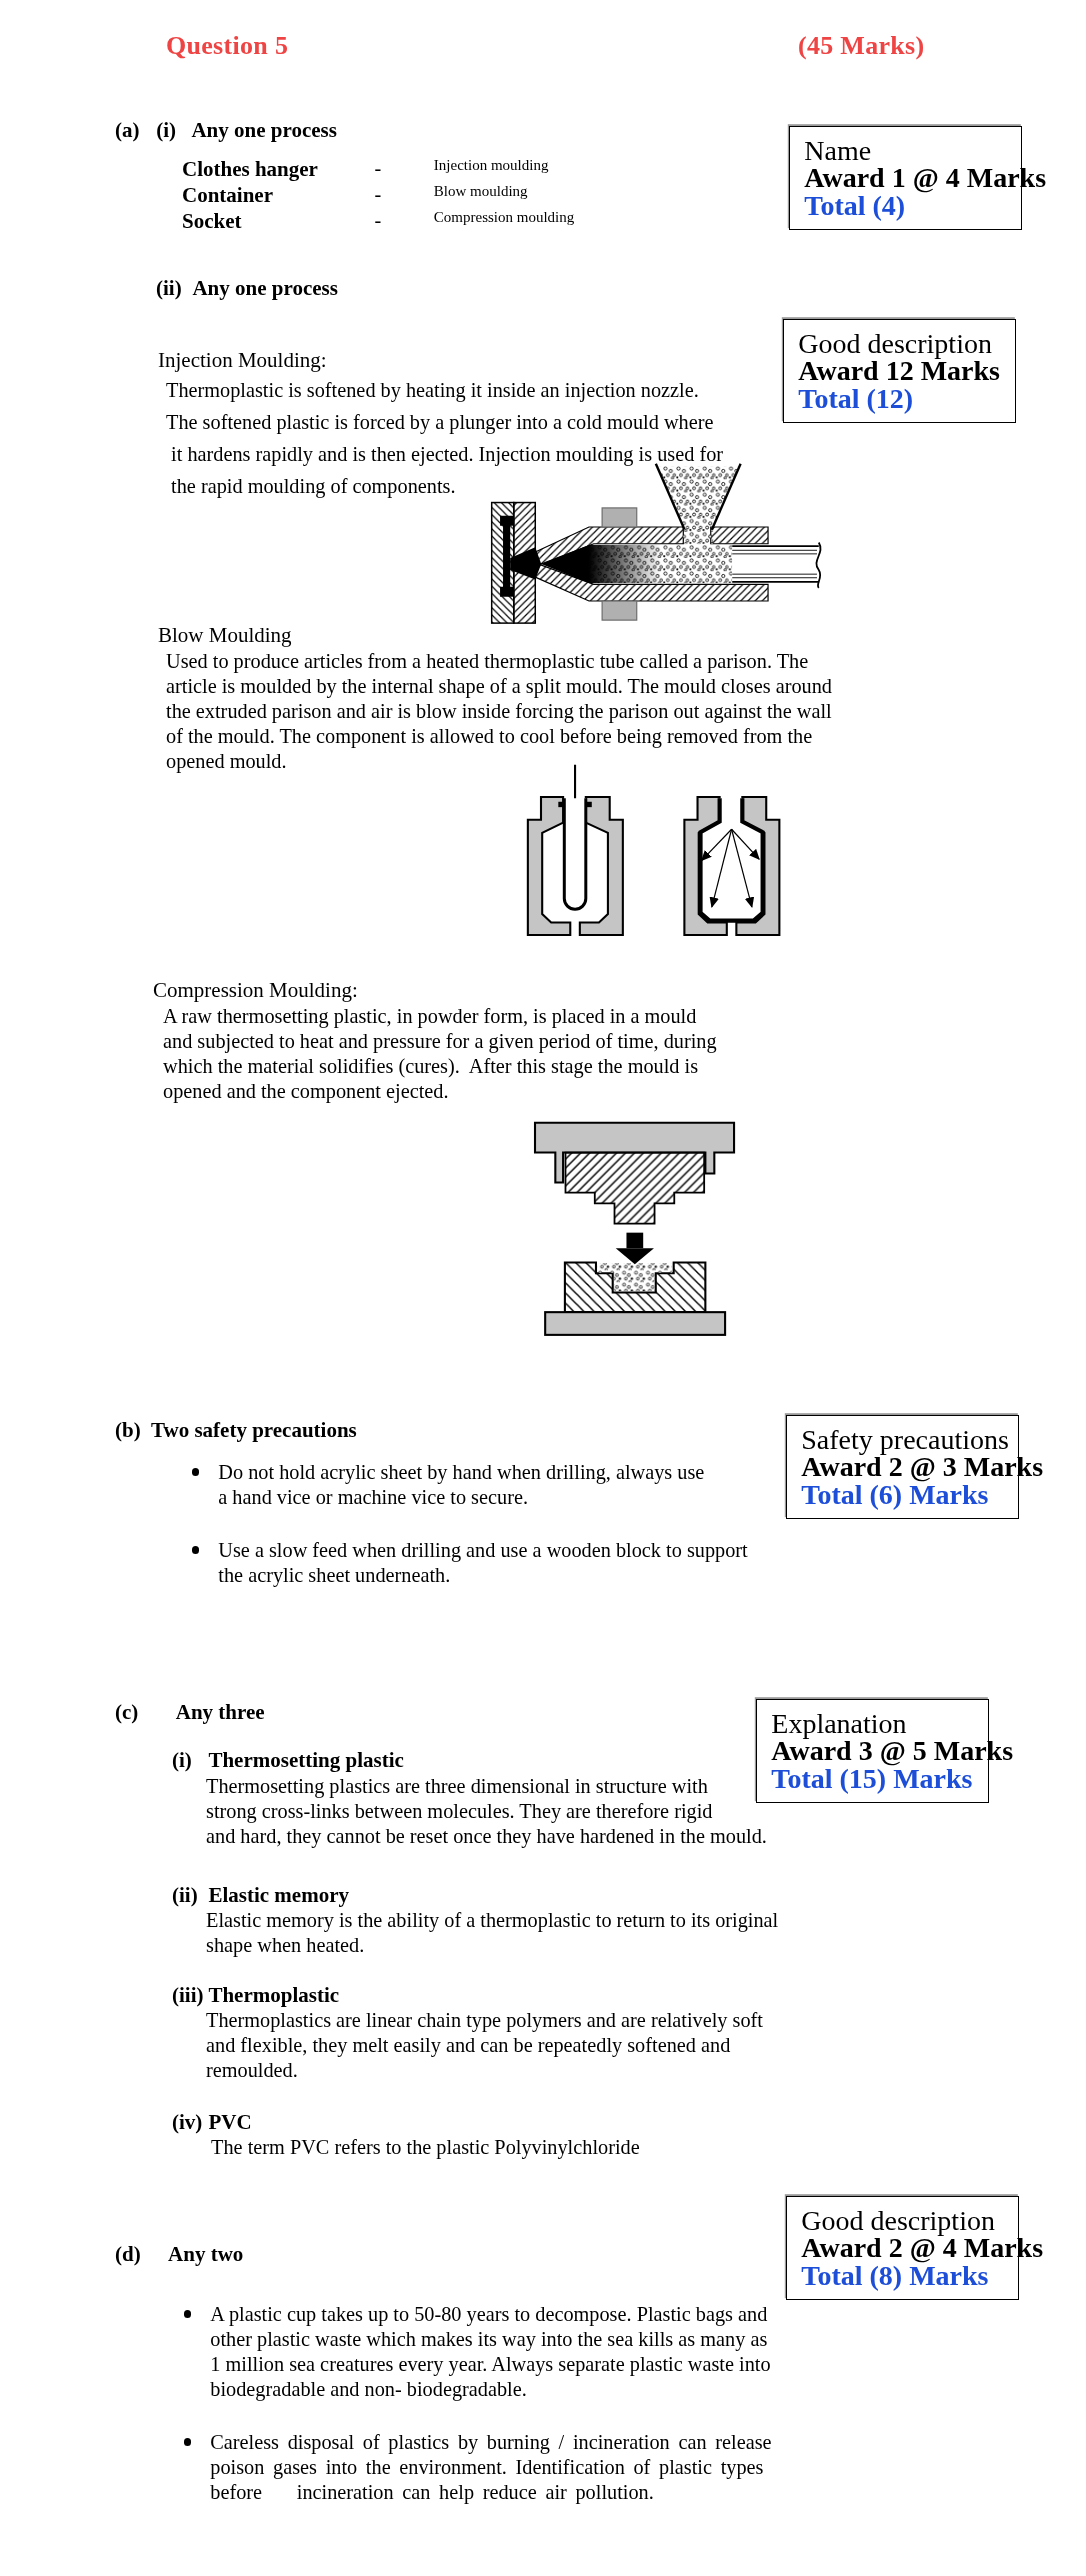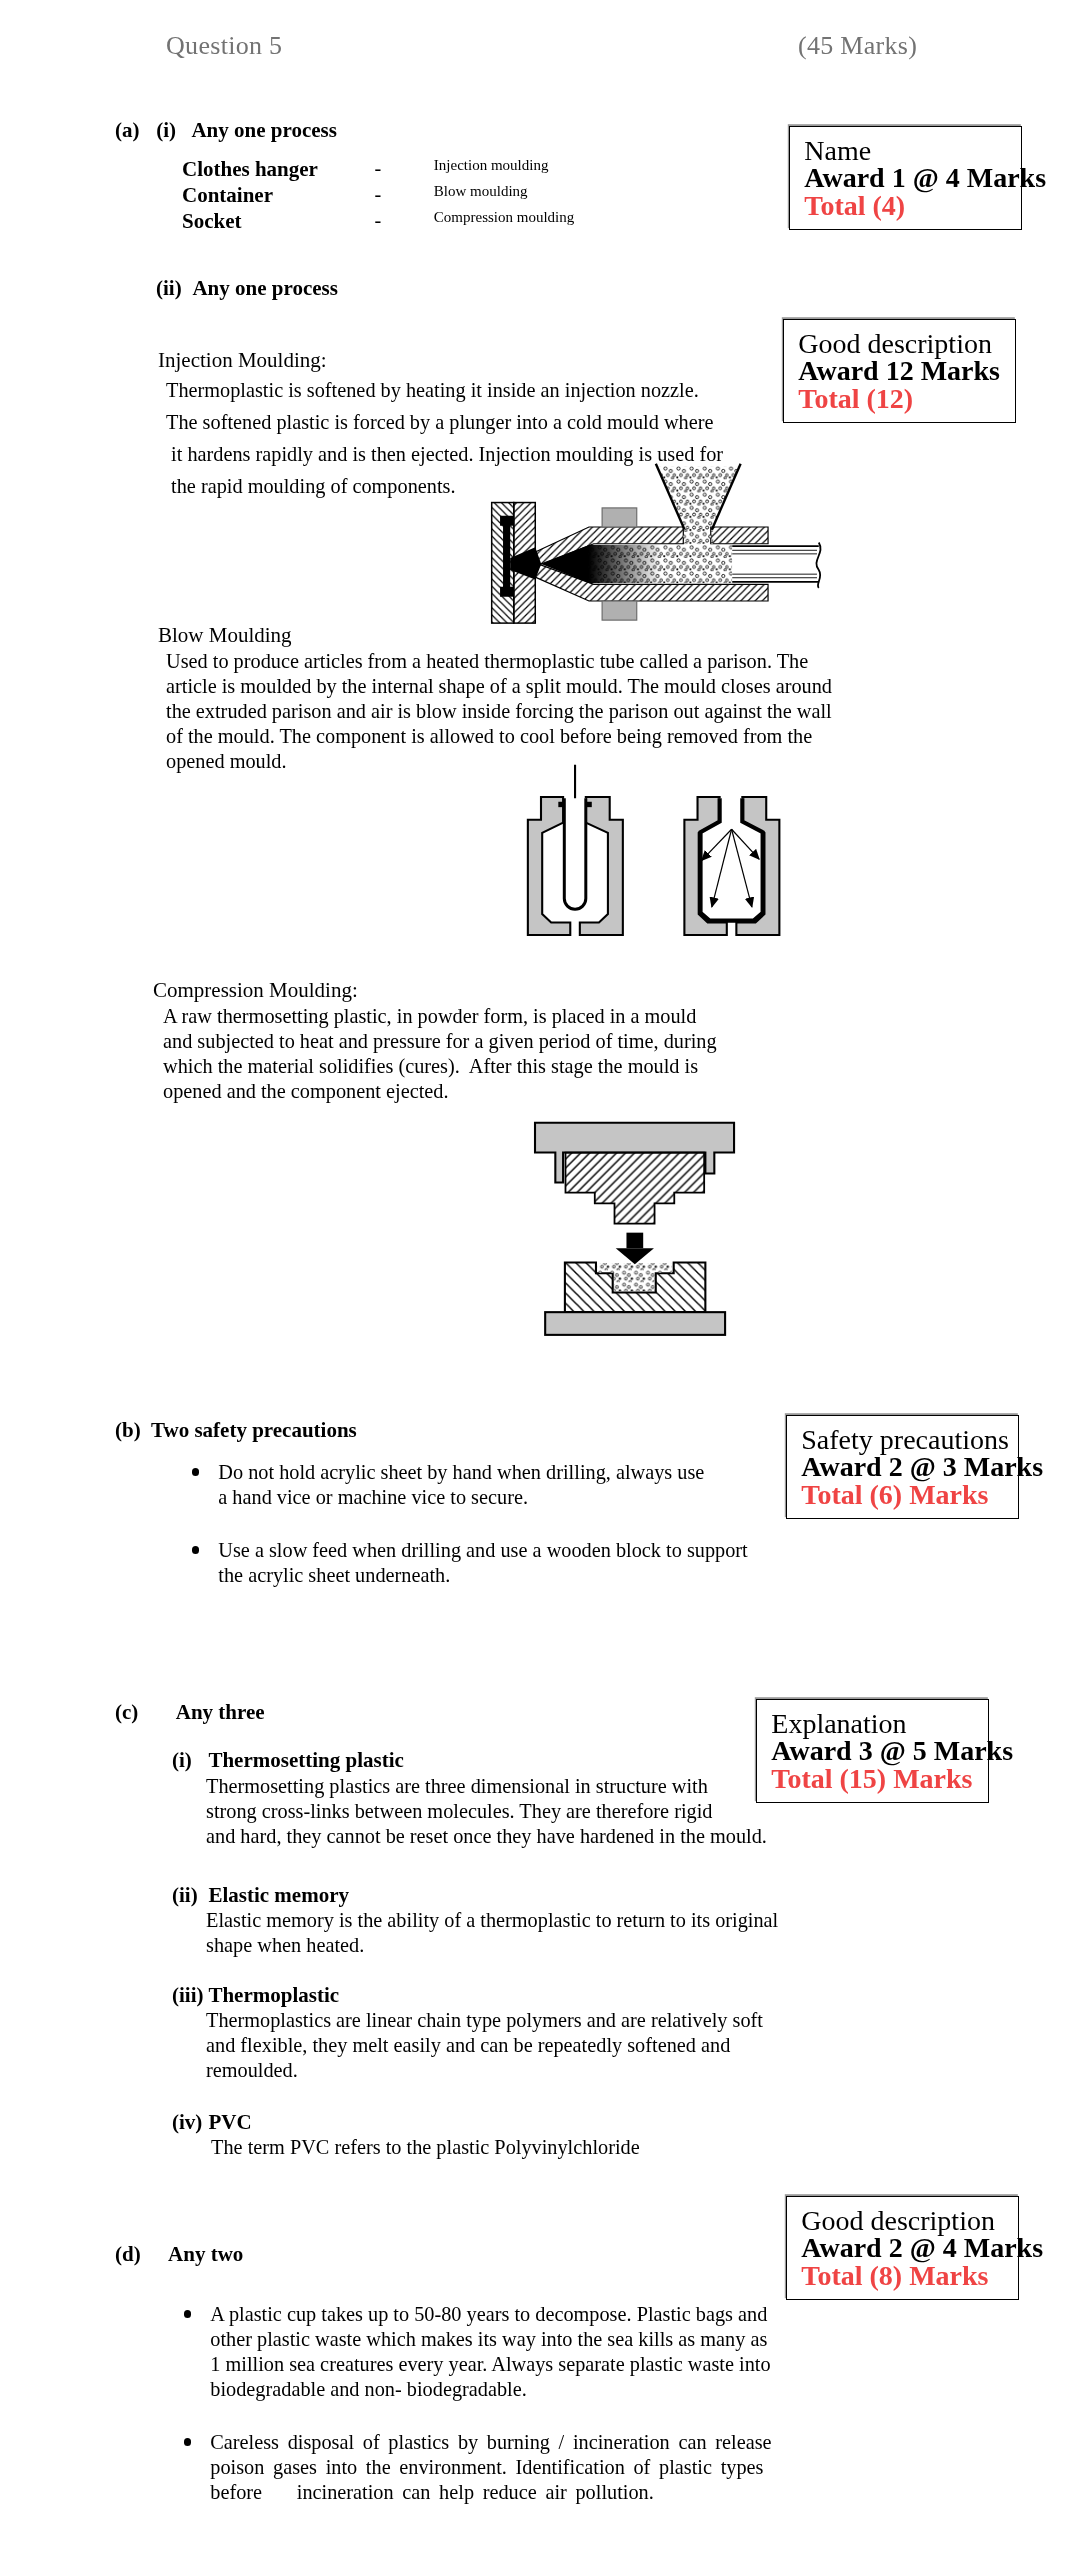--- a/index.html
+++ b/index.html
@@ -1,36 +1,36 @@
 <!DOCTYPE html>
 <html style="font-size:9.6px"><head>
 <meta charset="utf-8">
 <style>
   html,body{margin:0;padding:0}
   body{width:1087px;height:2576px;background:#ffffff;position:relative;
        font-family:"Liberation Serif", serif;color:#000;overflow:hidden}
   .abs{position:absolute}
-  .h1{font-size:26px;font-weight:normal;color:#737373;letter-spacing:0.3px}
+  .h1{font-size:26px;font-weight:bold;color:#ef4444;letter-spacing:0.3px}
   .hd{font-size:21px;font-weight:normal}
   .lbl{font-size:21px;font-weight:bold}
   .txt{font-size:20.3px;line-height:25px;white-space:pre-wrap}
   .inj{line-height:32px}
   .just{word-spacing:3.6px}
   .mrow span{vertical-align:top}
   .mitem{display:inline-block;width:190px;font-weight:bold;font-size:21px}
   .mdash{display:inline-block;width:57px;font-size:20.3px}
   .mproc{display:inline-block;font-size:15px}
   .dot{width:7.2px;height:7.2px;background:#000;border-radius:50%;display:inline-block;
        margin-top:8.4px;vertical-align:top}
   .btxt{display:inline-block;margin-left:16.7px}
   .mbox{position:absolute;width:233px;border:1.8px solid #000;background:#fff;
         padding:9.6px 4.8px 9.6px 14.3px;box-sizing:border-box;box-shadow:-1.2px -1.8px 0 #9a9a9a}
   .mbox .ln{font-size:28px;line-height:27.5px;white-space:nowrap}
   .aw{font-weight:bold}
-  .tt{font-weight:bold;color:#ef4444}
+  .tt{font-weight:bold;color:#1d4ed8}
   .cit .ci-lbl{display:inline-block;width:34px;font-size:21px;font-weight:bold}
   svg{display:block}
 </style>
 </head>
 <body>
 
 <div class="abs h1" style="left:166px;top:31px">Question 5</div>
 <div class="abs h1" style="left:798px;top:31px">(45 Marks)</div>
 
 <div class="abs" style="left:115px;top:118px">

